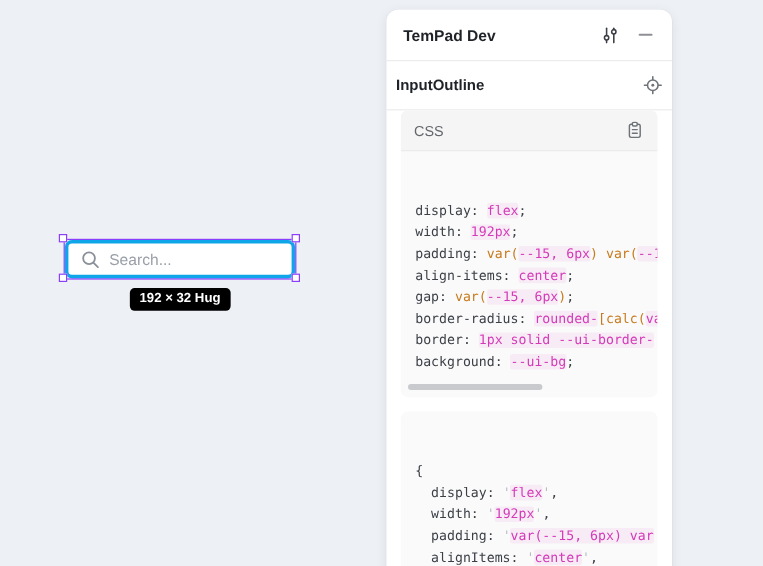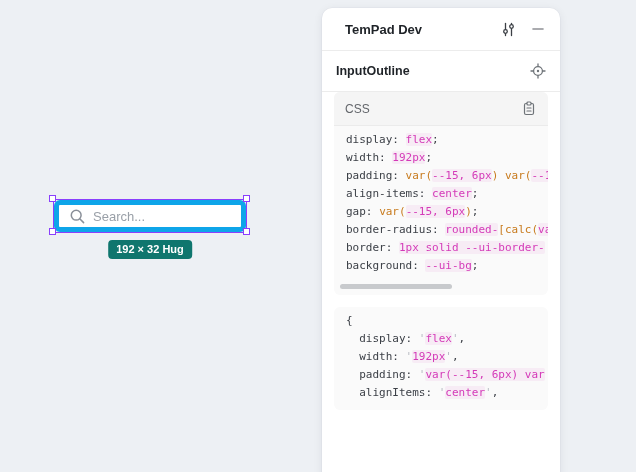--- a/index.html
+++ b/index.html
@@ -9,83 +9,83 @@
     background:#edf0f4;
     position:relative;
     color:#1f2328;
   }
 
   
   .canvas { position:absolute; inset:0; }
 
   .search-input {
     position:absolute; left:54px; top:200px; width:192px; height:32px;
-    background:#ffffff; border:5px solid #0ea5e9; border-radius:6px;
+    background:#ffffff; border:3px solid #0ea5e9; border-radius:6px;
     display:flex; align-items:center; gap:7px; padding:0 10px;
   }
   .search-placeholder { font-size:13px; color:#9aa0a8; }
 
   .selection-outline {
     position:absolute; left:53px; top:199px; width:194px; height:34px;
     border:1.5px solid #8a3ffc; pointer-events:auto;
   }
   .handle {
     position:absolute; width:7px; height:7px; background:#ffffff;
     border:1px solid #8a3ffc;
   }
   .handle.tl { left:49px; top:195px; }
   .handle.tr { left:243px; top:195px; }
   .handle.bl { left:49px; top:228px; }
   .handle.br { left:243px; top:228px; }
 
   .dim-badge {
     position:absolute; left:150px; top:240px; transform:translateX(-50%);
-    background:#0f766e; color:#ffffff; font-size:11px; font-weight:bold;
+    background:#000000; color:#ffffff; font-size:11px; font-weight:bold;
     padding:3px 8px 4px; border-radius:4px; white-space:nowrap;
   }
 
   
   .panel {
     position:absolute; left:322px; top:8px; width:238px; height:480px;
     background:#ffffff; border-radius:10px;
     box-shadow:0 2px 10px rgba(20,30,50,0.08), 0 0 0 0.5px rgba(20,30,50,0.04);
     overflow:hidden;
   }
   .panel-header {
     height:42px; display:flex; align-items:center; padding:0 14px;
   }
-  .panel-title { font-size:13px; font-weight:bold; flex:1;margin-left:9px; }
+  .panel-title { font-size:13px; font-weight:bold; flex:1; }
   .header-icons { display:flex; align-items:center; gap:14px; }
   .icon-btn { display:flex; align-items:center; justify-content:center; width:16px; height:16px; cursor:pointer; }
 
   .divider { height:1px; background:#ececec; }
 
   .object-row {
-    height:40px; display:flex; align-items:center; padding:0 14px;
+    height:40px; display:flex; align-items:center; padding:0 8px;
   }
   .object-name { font-size:12.5px; font-weight:bold; flex:1; }
 
   .section-label {
     font-size:12.5px; font-weight:bold; padding:15px 14px 13px;
   }
 
   .code-card {
     margin:0 12px 12px; background:#fafafa; border-radius:6px;
     position:relative; overflow:hidden;
   }
   .code-card-header {
     height:34px; background:#f5f5f5; border-bottom:1px solid #ebebeb;
     display:flex; align-items:center; padding:0 11px;
   }
   .code-card-label { font-size:12px; color:#63666b; flex:1; }
 
   .code-body {
     padding:5px 0 8px 12px; overflow:hidden;
     font-family:"DejaVu Sans Mono","Liberation Mono",monospace;
-    font-size:11px; line-height:18px; white-space:pre;
+    font-size:11px; line-height:18px; white-space:pre;margin-top:36px;
   }
   .code-body.css { padding-bottom:20px; }
   .code-line { height:18px; white-space:pre; }
 
   .tok-p { color:#3b3f46; }
   .tok-v { color:#d43ab8; background:rgba(212,58,184,0.07); border-radius:2px; }
   .tok-o { color:#c87b1e; }
   .tok-q { color:#b7bbc2; }
 
   .h-scrollbar {

